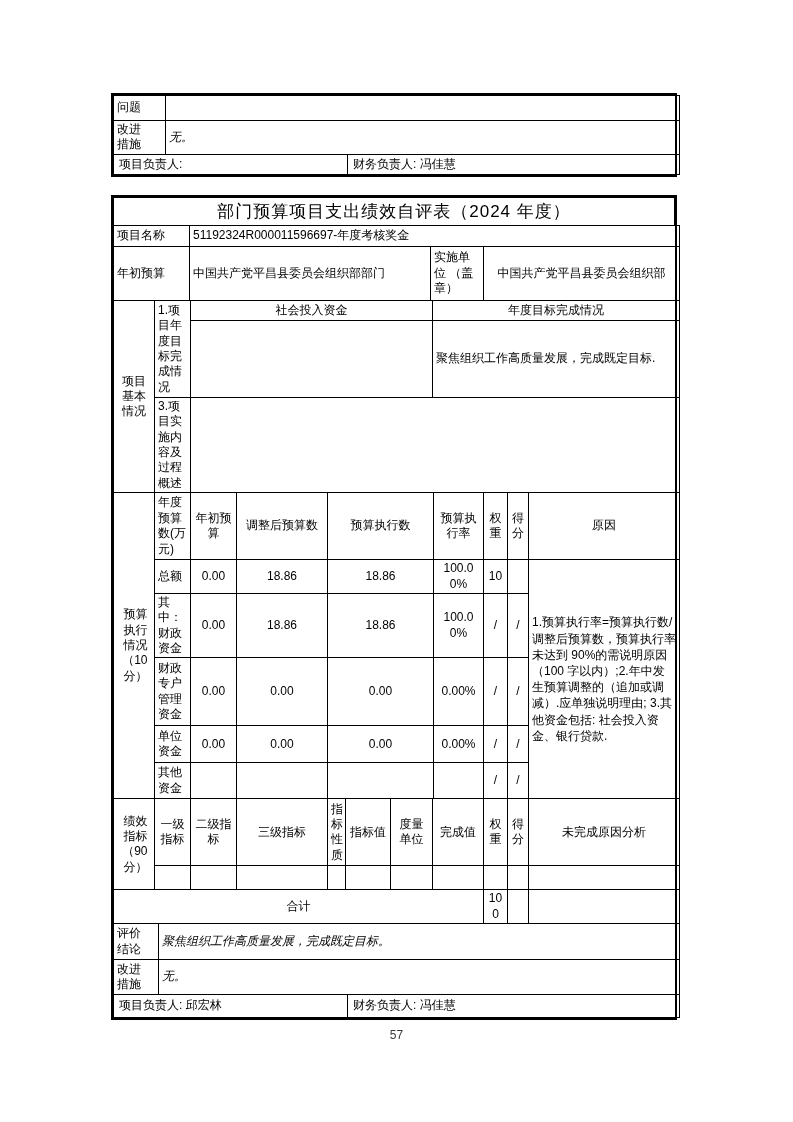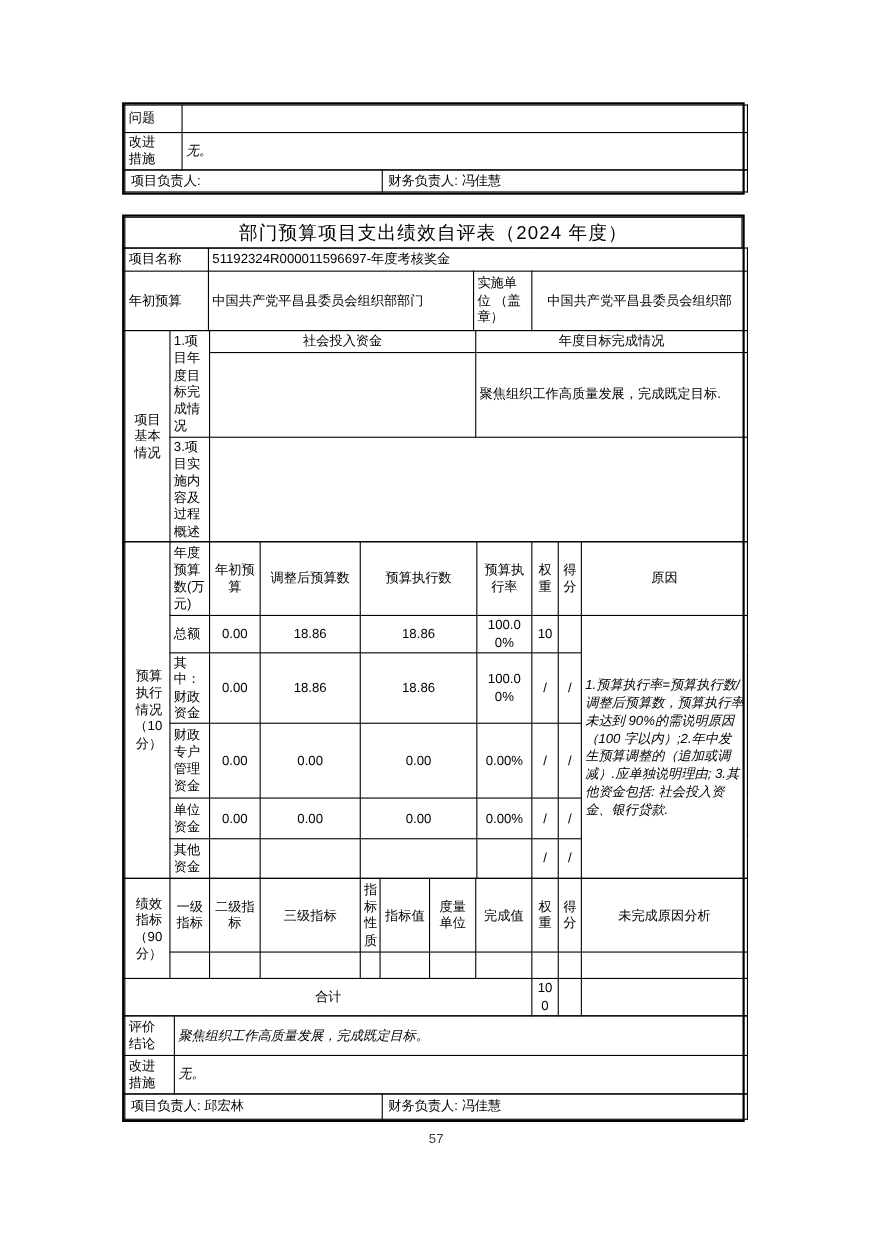--- a/index.html
+++ b/index.html
@@ -34,21 +34,21 @@
   .title-cell {
     font-weight:normal; font-size:17px; text-align:center;
     letter-spacing:1px; padding:2px;
   }
   
   .w24 { display:inline-block; width:24px; text-align:left; vertical-align:middle; }
   .w27 { display:inline-block; width:27px; text-align:right; vertical-align:middle; }
   .w29 { display:inline-block; width:29px; text-align:left; vertical-align:middle; }
 
   .note {
-    font-style:italic; font-size:12px; line-height:1.35; text-align:left;
+    font-size:12px; line-height:1.35; text-align:left;
   }
   .pagenum {
     position:absolute; top:1028px; left:0; width:100%;
     text-align:center; font-size:12px; color:#3a3a3a;
   }
 </style>
 </head>
 <body>
 
 <div class="page">

